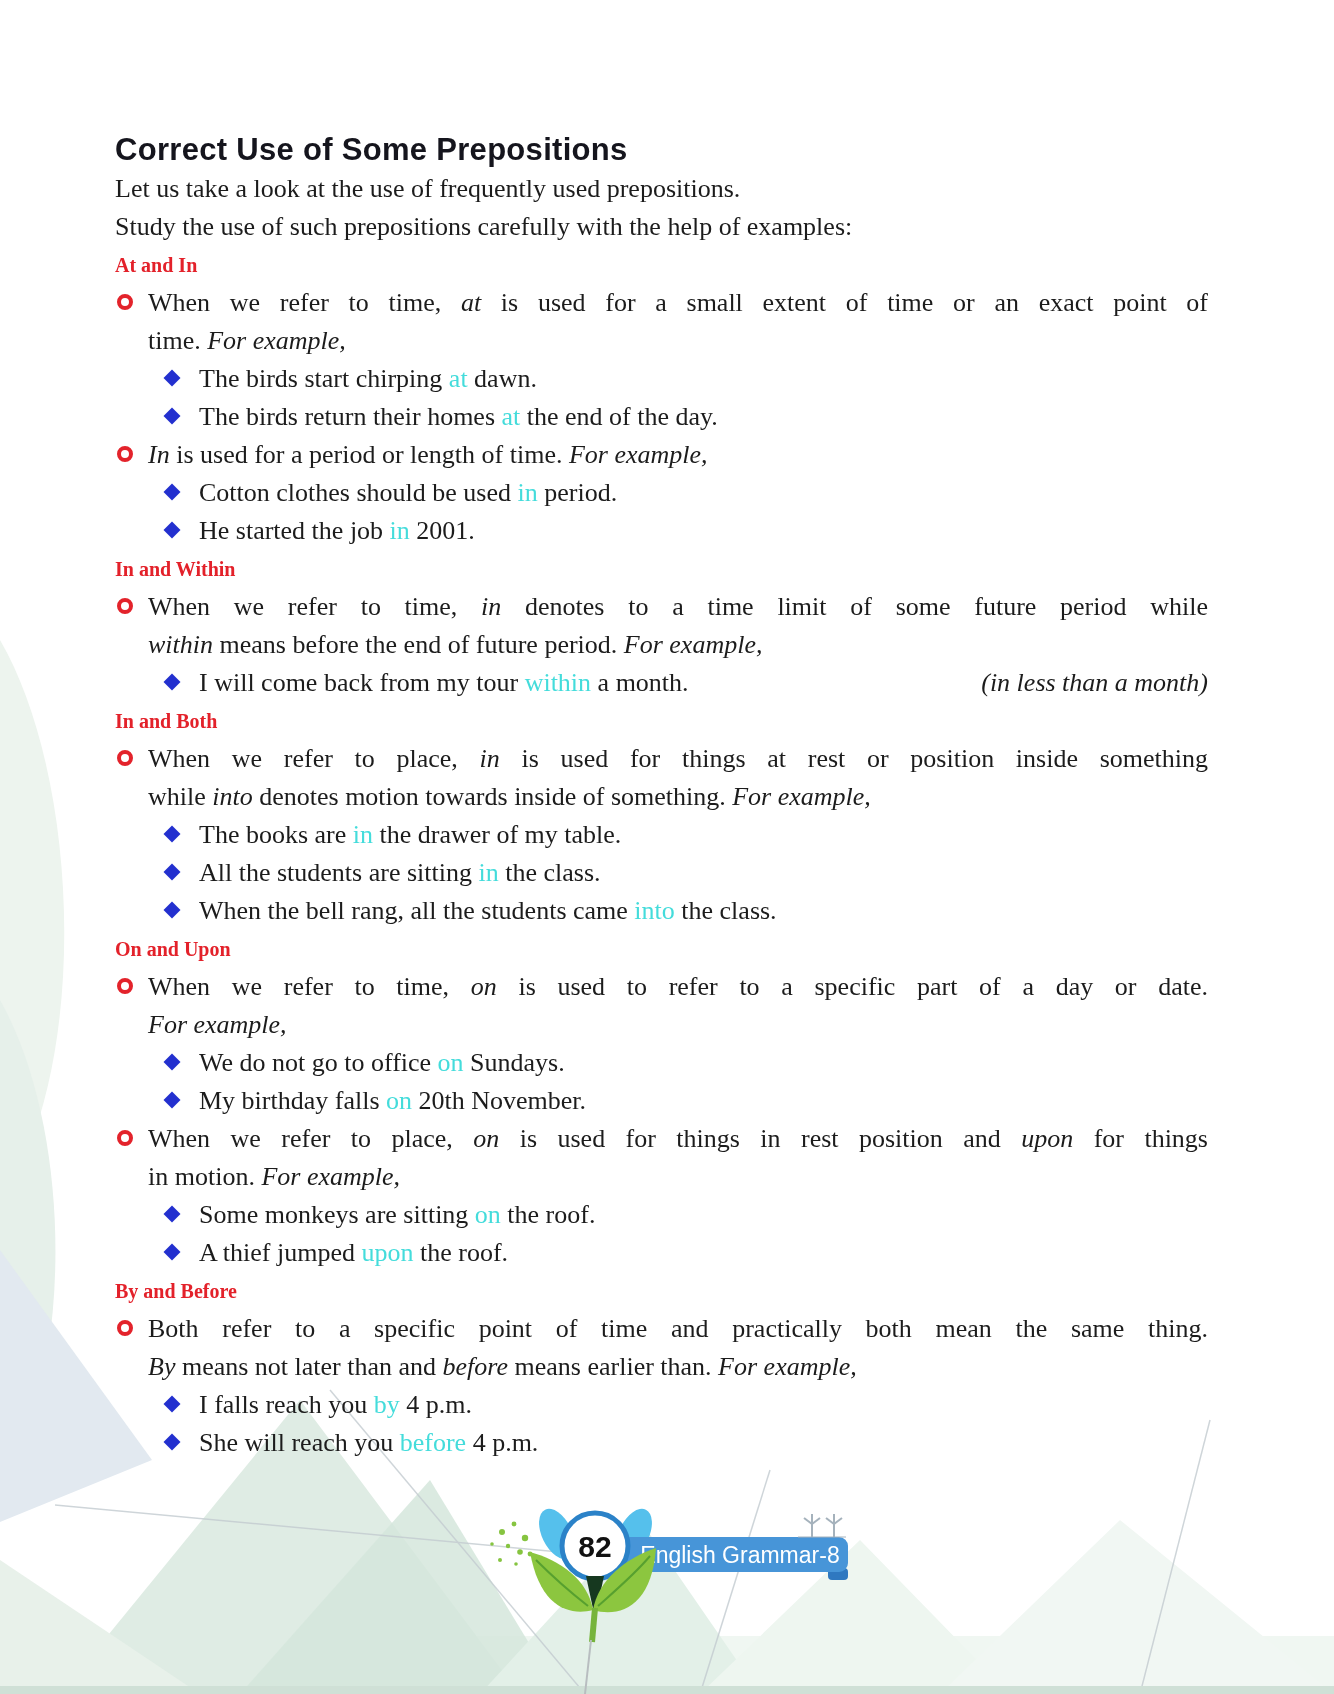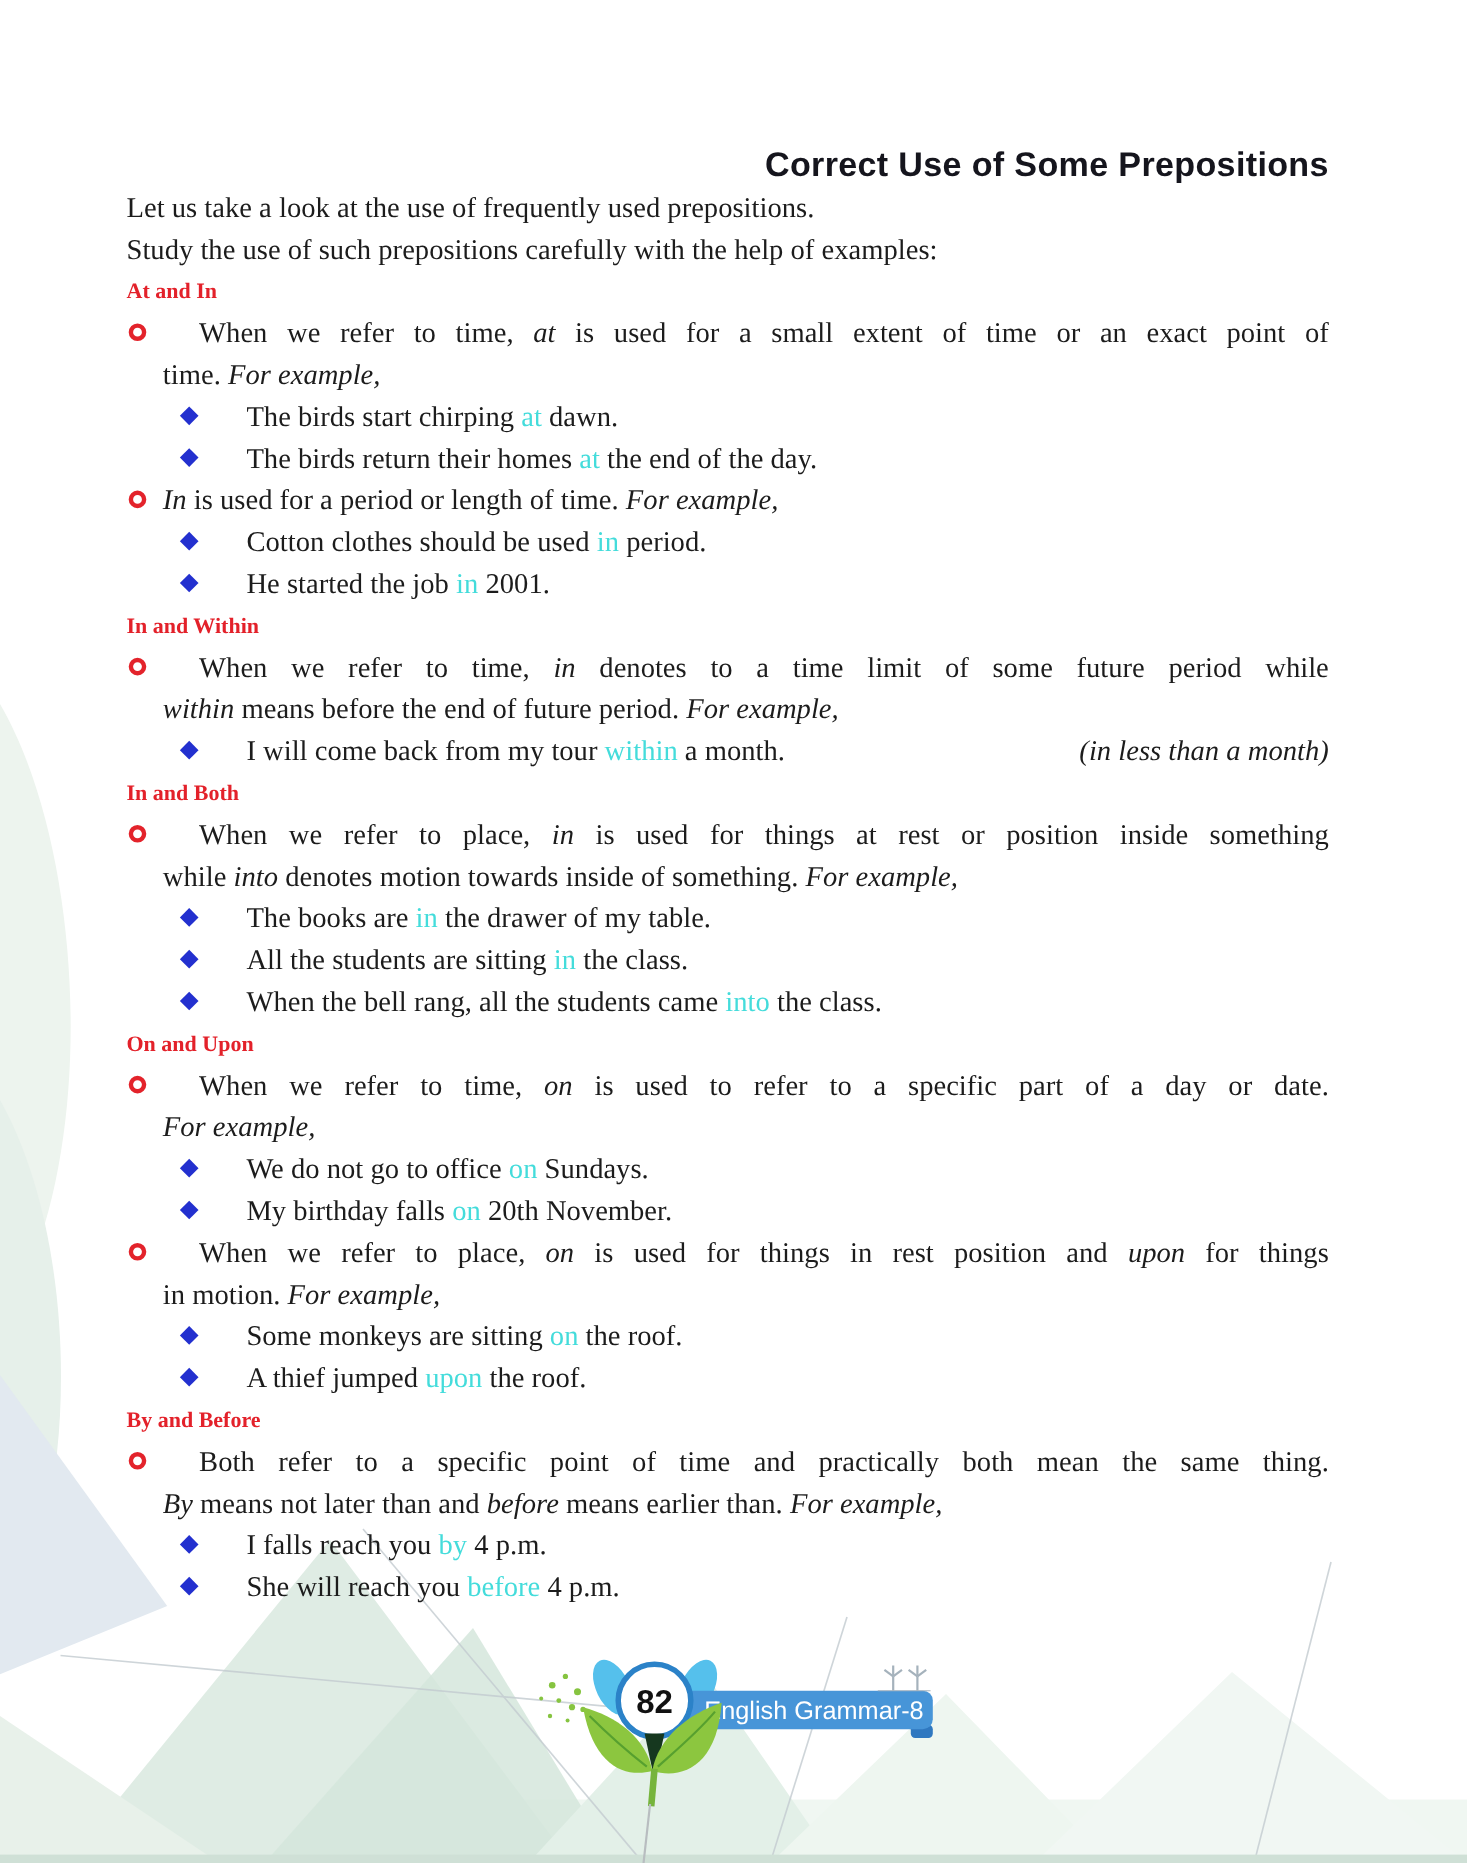--- a/index.html
+++ b/index.html
@@ -2,33 +2,33 @@
 <html><head>
 <meta charset="utf-8">
 <style>
   html,body{margin:0;padding:0;}
   body{width:1334px;height:1694px;background:#ffffff;position:relative;overflow:hidden;
        font-family:"Liberation Serif", serif;}
   svg{display:block;}
   .bg-svg{position:absolute;left:0;top:0;pointer-events:none;}
   .footer-svg{position:absolute;left:430px;top:1480px;}
   .content{position:absolute;left:115px;top:130px;width:1093px;color:#1c1c1c;font-size:26px;}
-  .page-title{text-align:right;font-family:"Liberation Sans", sans-serif;font-weight:700;
+  .page-title{text-align:left;font-family:"Liberation Sans", sans-serif;font-weight:700;
               font-size:31px;color:#15151d;line-height:40px;letter-spacing:.3px;}
   .intro-line{line-height:38px;}
   .section-heading{color:#e3212a;font-weight:700;font-size:20px;line-height:38px;}
   .point{display:flex;align-items:flex-start;}
-  .example{display:flex;align-items:flex-start;margin-left:45px;gap:25px;}
+  .example{display:flex;align-items:flex-start;margin-left:45px;}
   .ring{flex:0 0 auto;width:16px;height:16px;border:4px solid #e3232b;border-radius:50%;
         margin:10px 15px 0 2px;box-sizing:border-box;background:#fff;}
   .diamond{flex:0 0 auto;width:12px;height:12px;background:#2330cf;transform:rotate(45deg);
         margin:12px 21px 0 6px;}
   .item-body{flex:1;min-width:0;}
   .line{line-height:38px;white-space:nowrap;}
-  .line.j{white-space:normal;text-align:justify;text-align-last:justify;margin-left:33px;}
+  .line.j{white-space:normal;text-align:justify;text-align-last:justify;}
   .line.with-note{display:flex;white-space:nowrap;}
   .with-note .note{margin-left:auto;font-style:italic;}
   .runs{display:inline;}
   .with-note .runs{flex:0 0 auto;}
   .it{font-style:italic;}
   .cy{color:#44dcdb;}
 </style>
 </head>
 <body>
 

